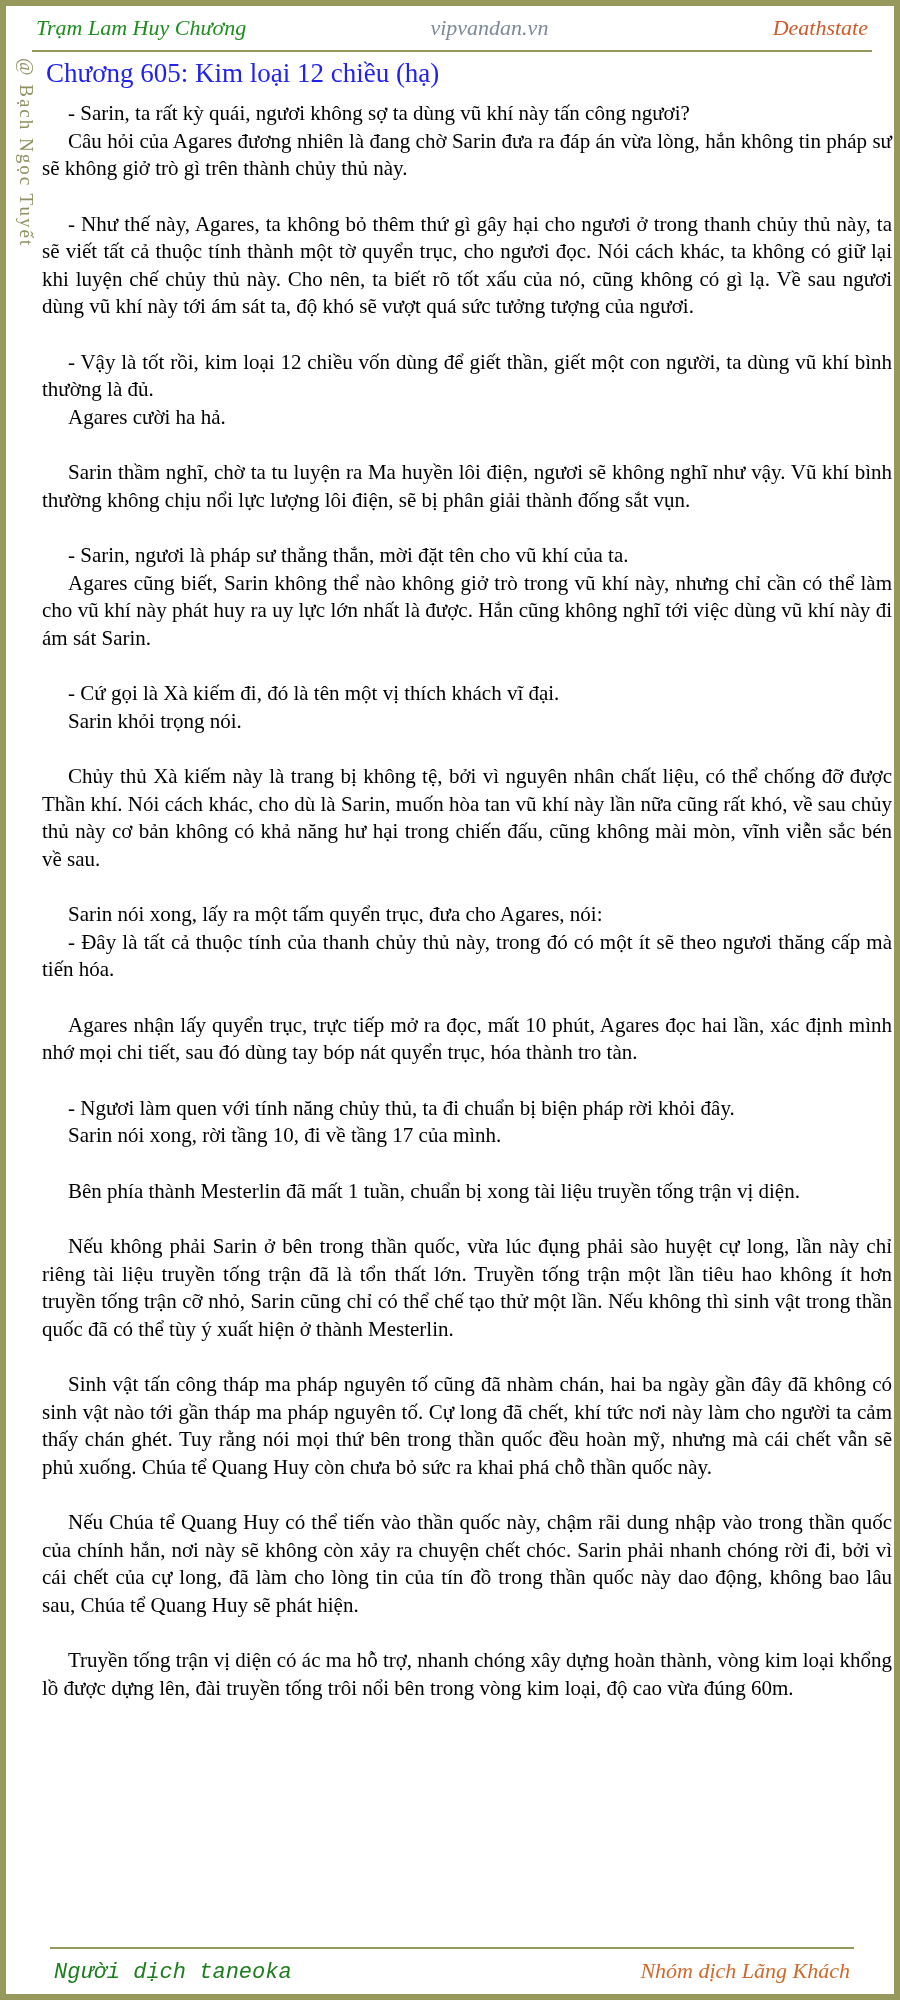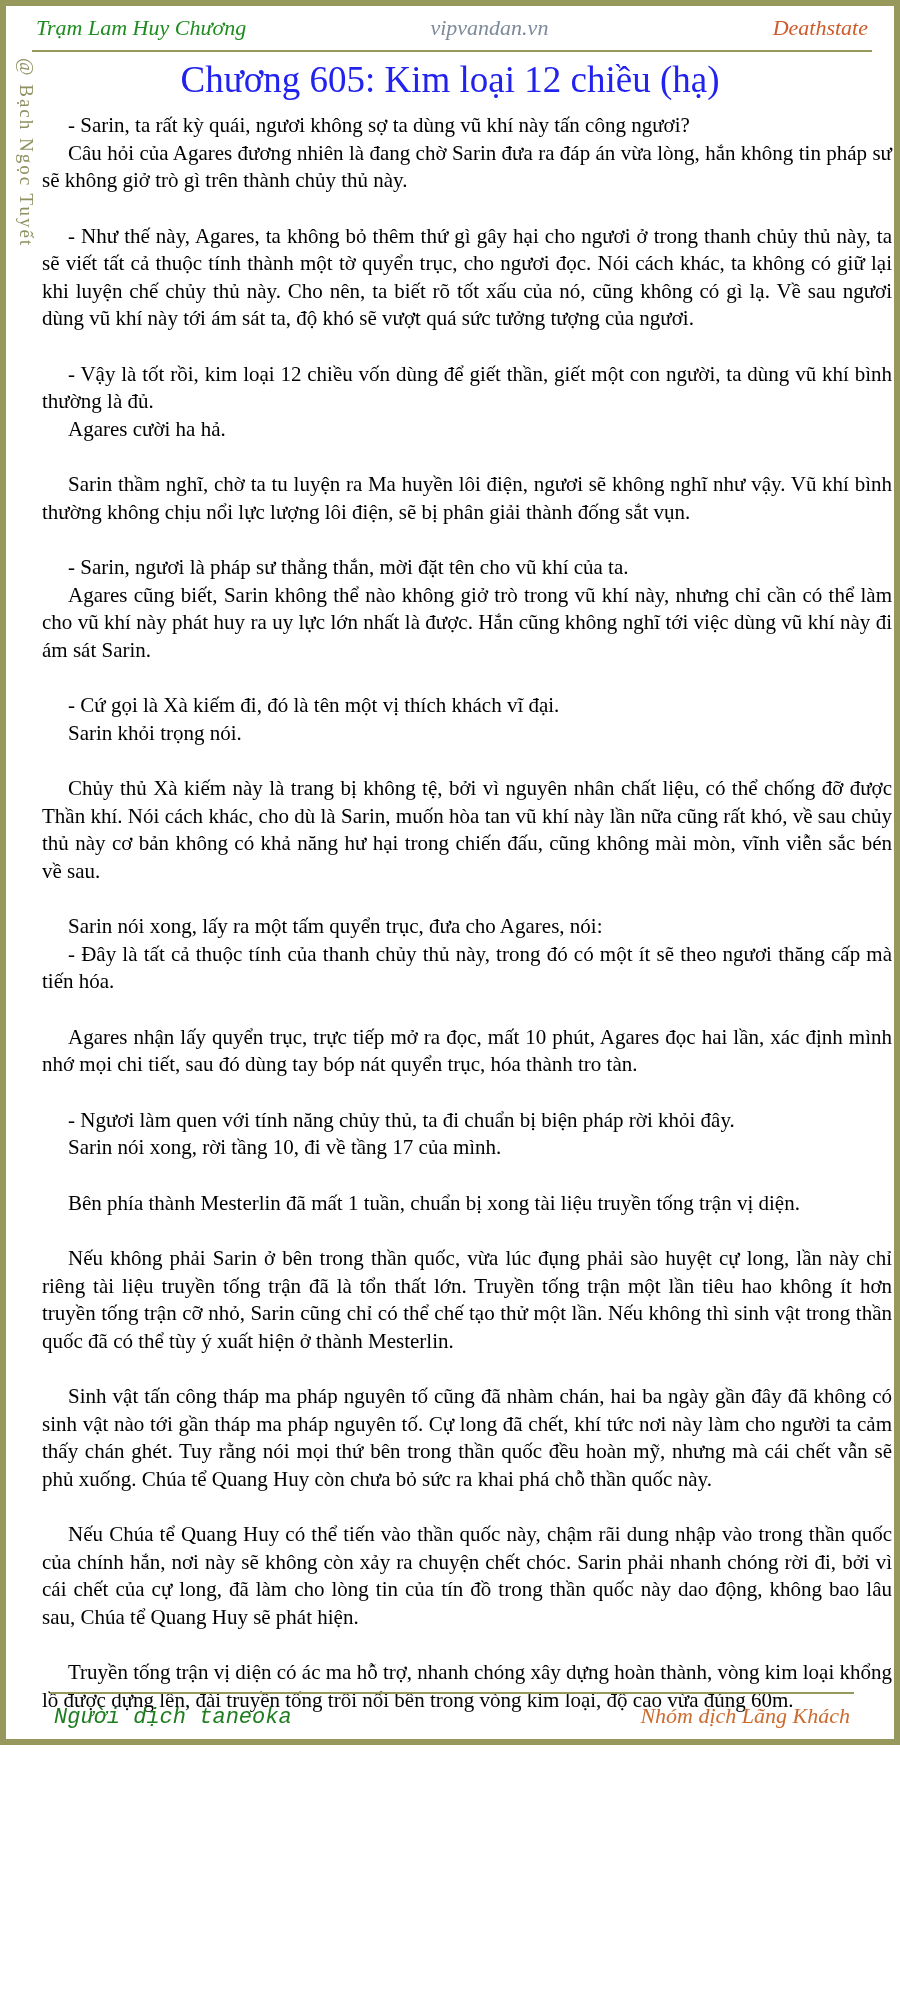--- a/index.html
+++ b/index.html
@@ -3,21 +3,21 @@
 <meta charset="utf-8">
 <style>
   html, body {
     margin: 0;
     padding: 0;
     background: #ffffff;
   }
   .page {
     position: relative;
     width: 900px;
-    height: 1745px;
+    height: 2000px;
     box-sizing: border-box;
     background: var(--page-bg, #ffffff);
     border: 6px solid var(--border-olive, #97995c);
     overflow: hidden;
     font-family: "Liberation Serif", "DejaVu Serif", serif;
   }
   .header {
     display: flex;
     justify-content: space-between;
     align-items: baseline;
@@ -28,22 +28,22 @@
   .header .site-left   { color: var(--header-green, #1e8c1e); }
   .header .site-center { color: var(--domain-gray, #7d8a99); text-align: center; }
   .header .site-right  { color: var(--header-orange, #cd5b2b); margin-left: 40px; }
   .header-rule {
     border: 0;
     border-top: 2px solid var(--border-olive, #97995c);
     margin: 9px 22px 0 26px;
   }
   .chapter-title {
     margin: 6px 40px 0 40px;
-    text-align: center;
-    font-size: 37px;
+    text-align: left;
+    font-size: 27px;
     font-weight: normal;
     color: var(--title-blue, #2222ee);
     font-family: Liberation Serif, serif;
   }
   .watermark {
     position: absolute;
     top: 52px;
     left: 9px;
     writing-mode: vertical-rl;
     font-size: 19px;

